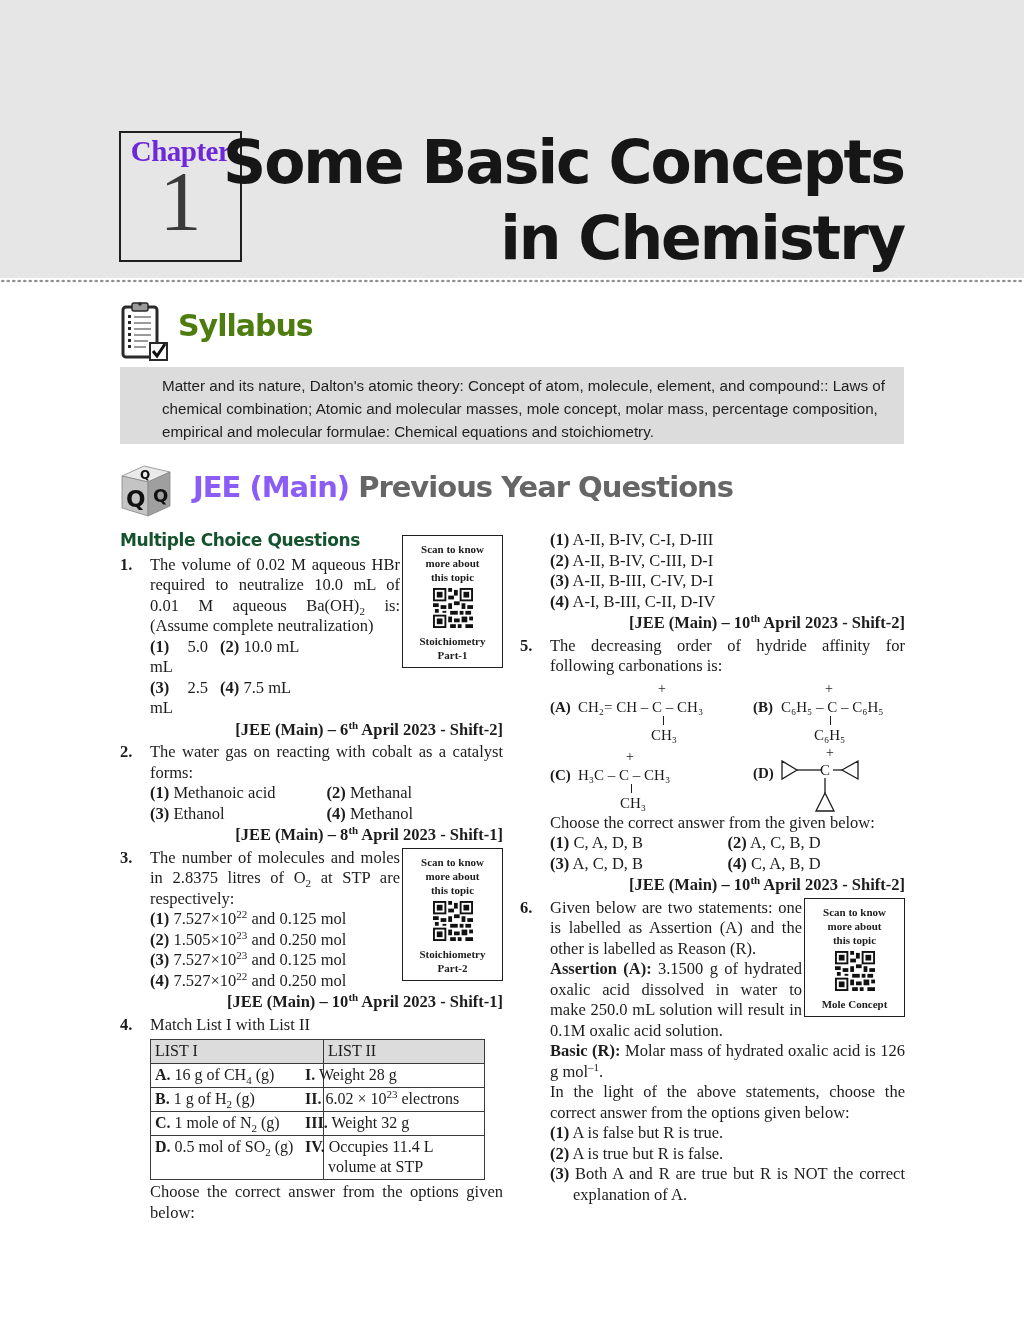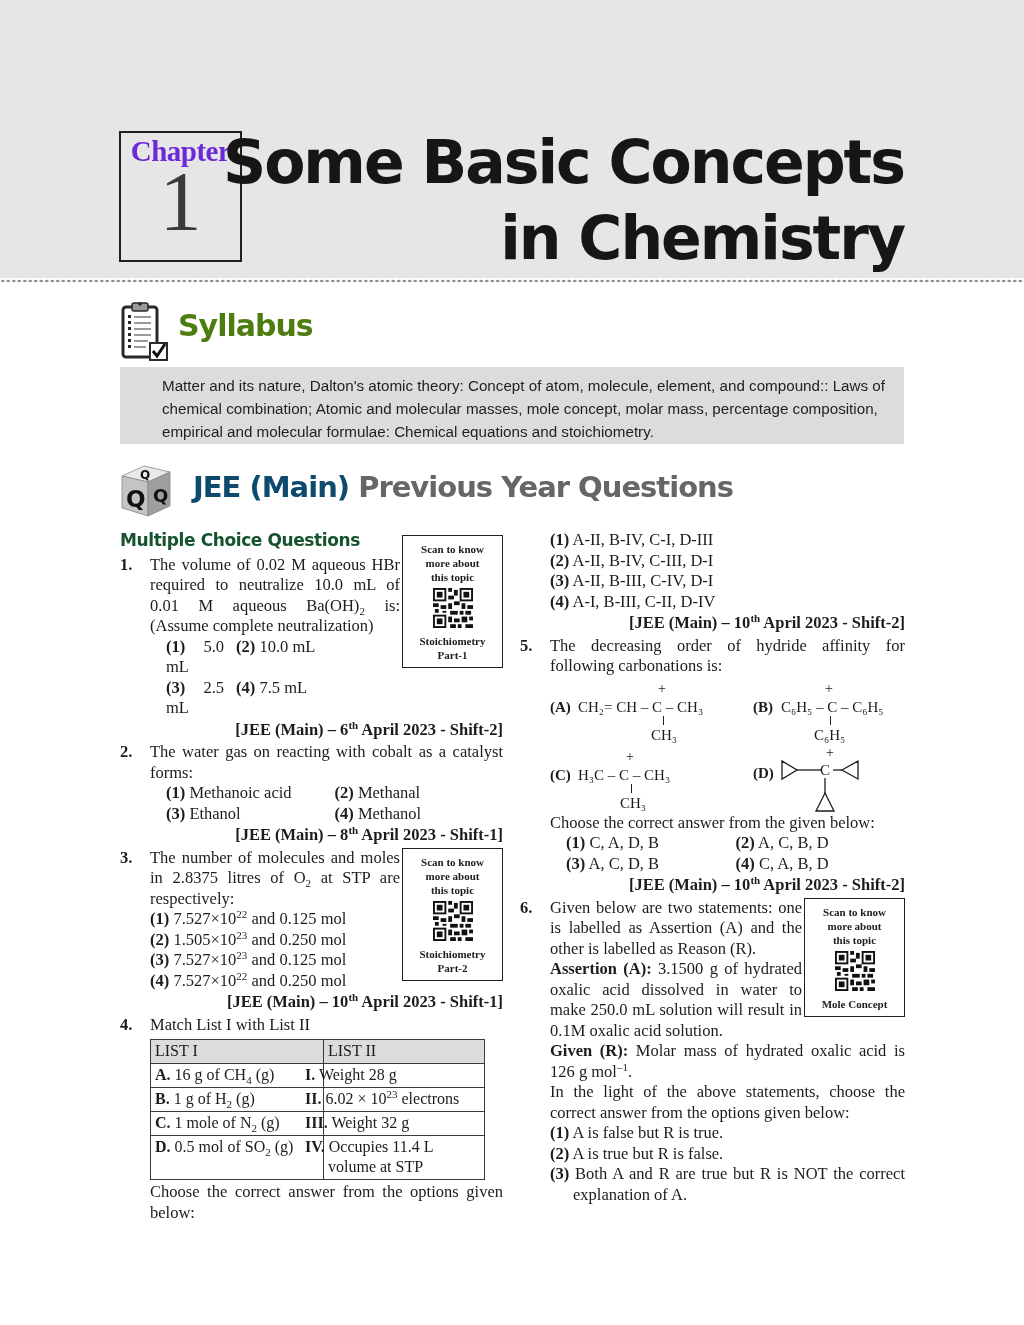--- a/index.html
+++ b/index.html
@@ -21,33 +21,33 @@
            font-size: 60px; line-height: 76px; letter-spacing: -2px; }
   .title span { display: block; }
 
   .syll-icon { position: absolute; left: 120px; top: 300px; width: 50px; height: 62px; }
   .syll-heading { position: absolute; left: 178px; top: 308px; font-family: "DejaVu Sans", sans-serif; font-weight: bold; font-size: 30px; color: #4d7c0f; letter-spacing: -1px; }
   .syll-box { position: absolute; left: 120px; top: 367px; width: 784px; height: 77px; background: #dcdcdc; padding: 7px 10px 0 42px; }
   .syll-box p { font-family: "Liberation Sans", sans-serif; font-size: 15.2px; line-height: 23px; color: #1f1f1f; }
 
   .jee-icon { position: absolute; left: 118px; top: 462px; width: 58px; height: 56px; }
   .jee-heading { position: absolute; left: 193px; top: 470px; font-family: "DejaVu Sans", sans-serif; font-weight: bold; font-size: 29px; letter-spacing: -1px; }
-  .jee-heading .dark { color: #0c4a6e; }
+  .jee-heading .dark { color: #8b5cf6; }
   .jee-heading .grey { color: #666666; }
 
   .col { position: absolute; font-family: "Liberation Serif", serif; font-size: 16.5px; line-height: 20.5px; color: #1c1c1c; }
   .col-left { left: 120px; top: 530px; width: 383px; }
   .col-right { left: 520px; top: 530px; width: 385px; }
 
   .mcq-heading { font-family: "DejaVu Sans", sans-serif; font-weight: bold; font-size: 17px; color: #14532d; letter-spacing: -0.4px; margin-bottom: 4px; }
   .q { position: relative; padding-left: 30px; text-align: justify; }
   .qnum { position: absolute; left: 0; top: 0; font-weight: bold; }
   .opt { display: block; }
   .opt b { font-weight: bold; }
-  .row2 { display: flex; margin-left: 16px; }
+  .row2 { display: flex; }
   .row2 .cell { flex: 0 0 50%; }
   .row2.narrow .cell:first-child { flex: 0 0 58px; margin-right: 12px; }
   .src { text-align: right; font-weight: bold; margin-top: 1px; margin-bottom: 2px; }
   sup { font-size: 11px; vertical-align: super; line-height: 0; }
   sub { font-size: 11px; vertical-align: sub; line-height: 0; }
 
   .qr-box { float: right; width: 101px; border: 1.5px solid #1f1f1f; text-align: center;
             font-family: "Liberation Serif", serif; font-weight: bold; font-size: 11px; line-height: 14px;
             padding: 6px 2px 5px 2px; margin-left: 2px; margin-top: -20px; background: #fff; }
   .qr { width: 40px; height: 40px; margin: 4px auto 6px auto; display: block; }
@@ -275,21 +275,21 @@
       <div>Scan to know</div>
       <div>more about</div>
       <div>this topic</div>
       <svg class="qr" viewBox="0 0 21 21">
           <use href="#qrpat"></use>
         </svg>
       <div>Mole Concept</div>
     </div>
     <div>Given below are two statements: one is labelled as Assertion (A) and the other is labelled as Reason (R).</div>
     <div><b>Assertion (A):</b><span> 3.1500 g of hydrated oxalic acid dissolved in water to make 250.0 mL solution will result in 0.1M oxalic acid solution.</span></div>
-    <div><b>Given (R):</b><span> Molar mass of hydrated oxalic acid is 126 g mol</span><sup>–1</sup><span>.</span></div>
+    <div><b>Basic (R):</b><span> Molar mass of hydrated oxalic acid is 126 g mol</span><sup>–1</sup><span>.</span></div>
     <div>In the light of the above statements, choose the correct answer from the options given below:</div>
     <div class="hang"><b>(1)</b> <span>A is false but R is true.</span></div>
     <div class="hang"><b>(2)</b> <span>A is true but R is false.</span></div>
     <div class="hang"><b>(3)</b> <span>Both A and R are true but R is NOT the correct explanation of A.</span></div>
   </div>
 </div>
 
 <svg width="0" height="0" style="position:absolute">
   <defs>
     <g id="qrpat">

